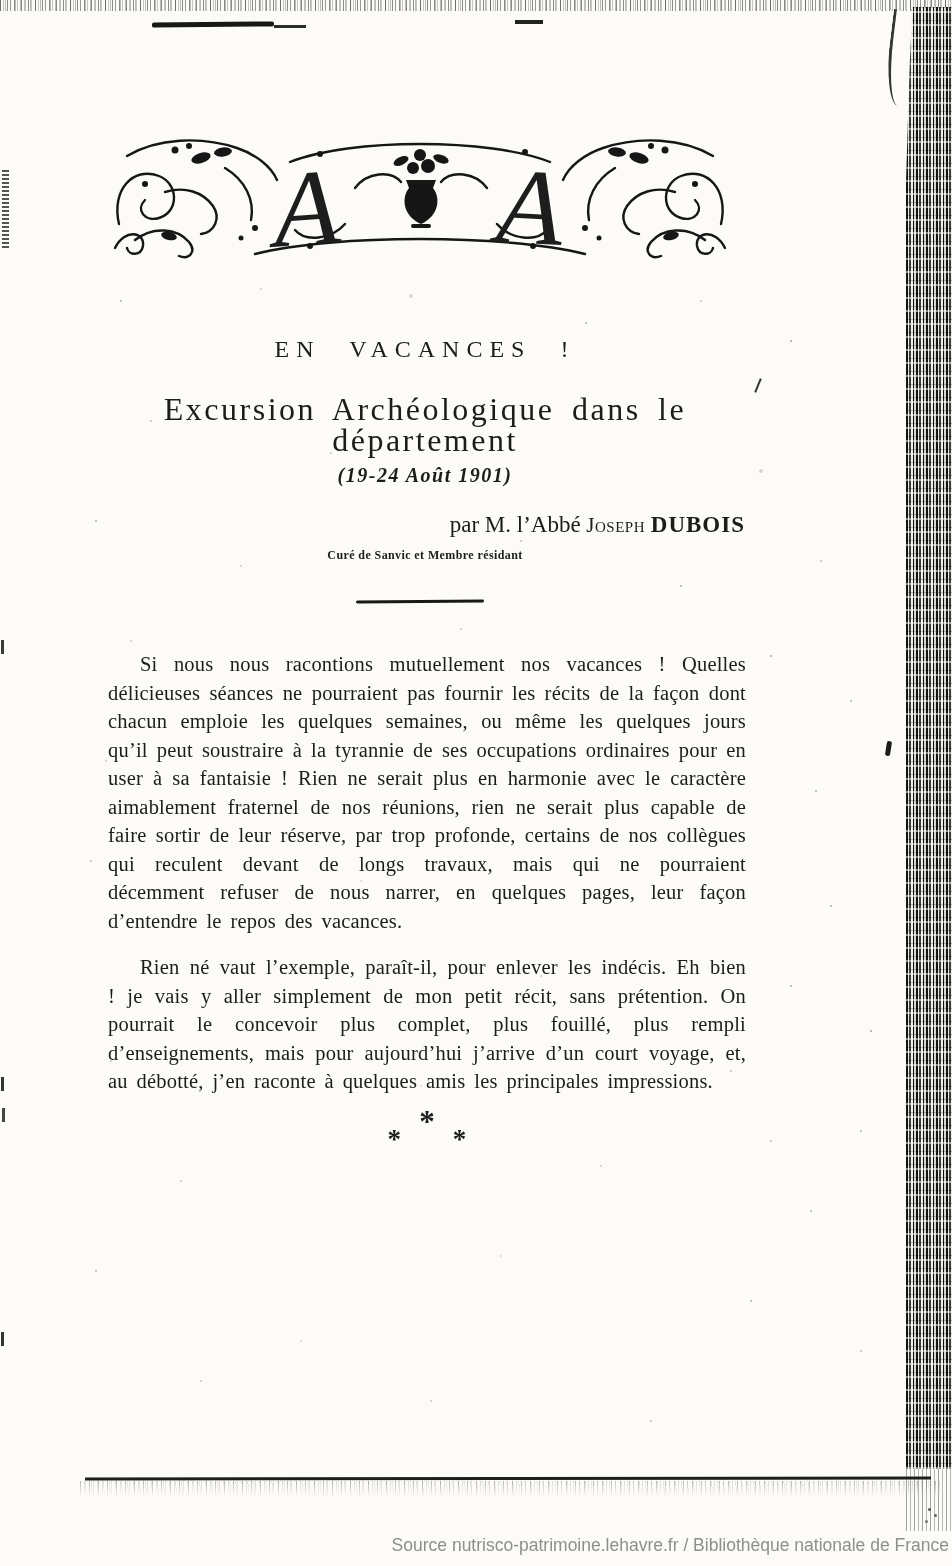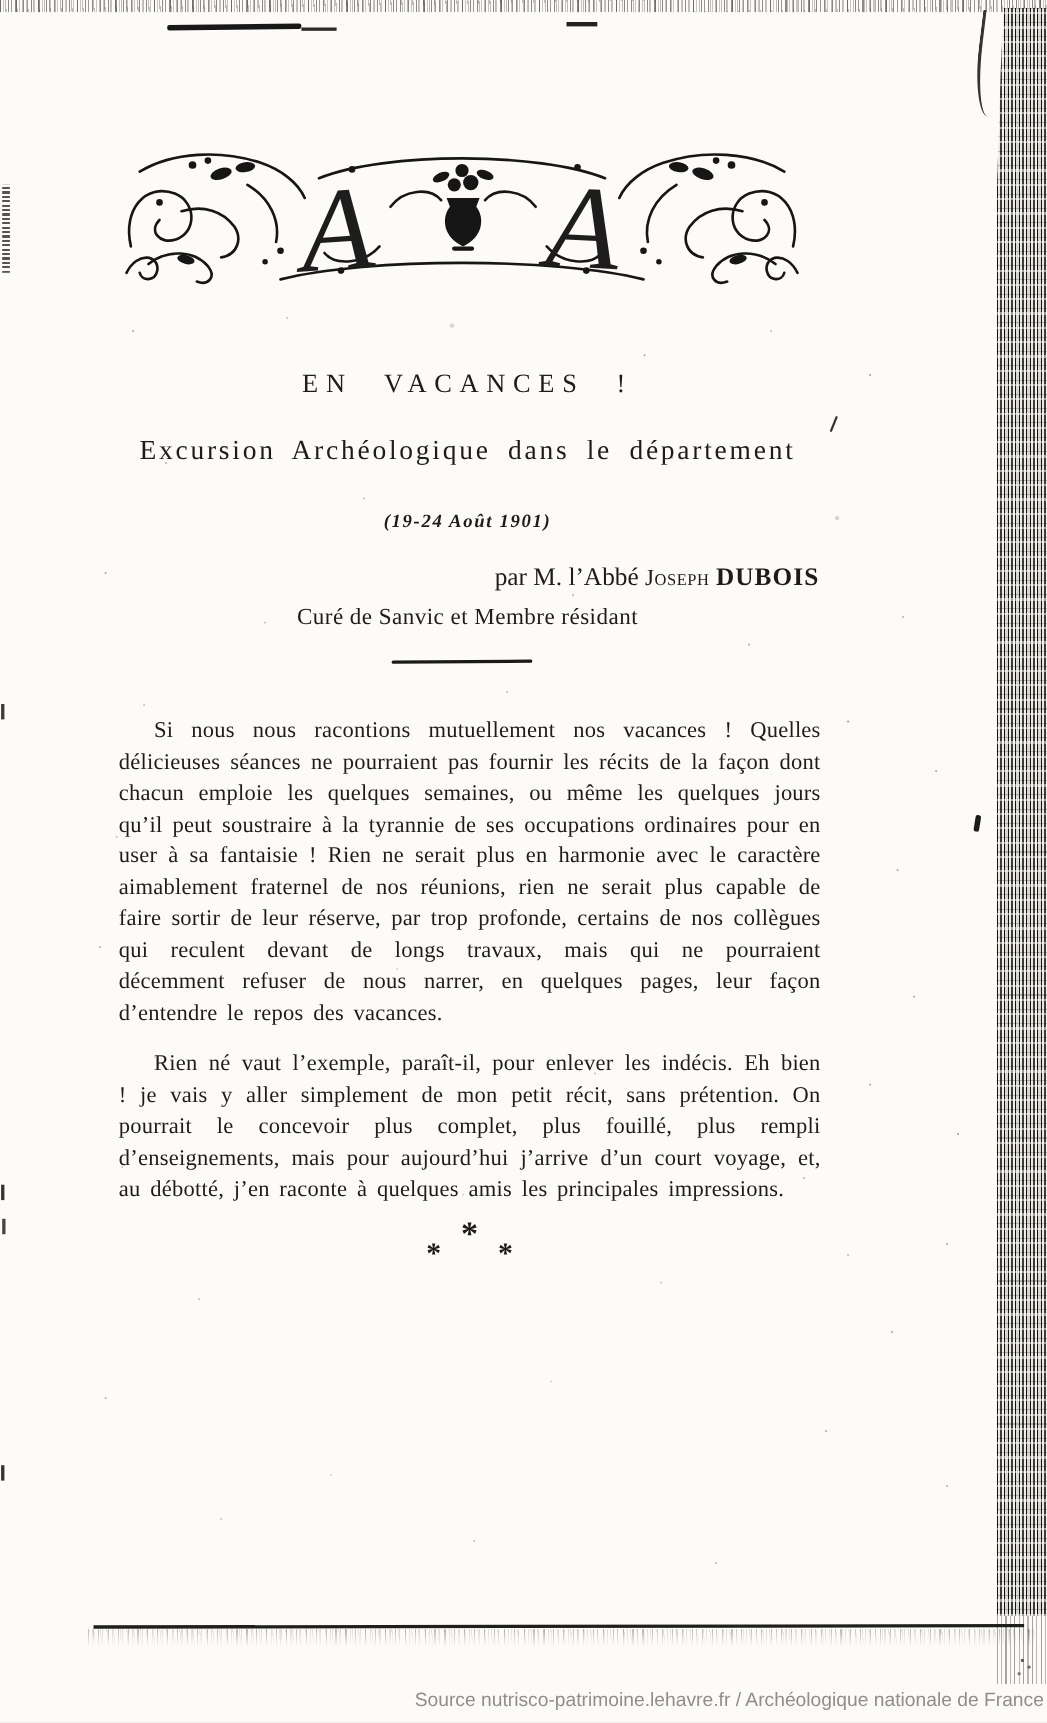--- a/index.html
+++ b/index.html
@@ -77,26 +77,26 @@
       770px 1140px 0 0 rgba(0,0,0,.25);
   }
 
   
   .headpiece { position:absolute; left:104px; top:128px; width:632px; height:140px; }
   .headpiece svg { width:100%; height:100%; }
 
   
   .heading-col { position:absolute; left:105px; width:640px; text-align:center; }
   .title { top:336px; font-size:24px; letter-spacing:7px; word-spacing:16px; font-weight:400; }
-  .subtitle { top:394px; font-size:25px; letter-spacing:2.5px; word-spacing:7px; line-height:31px; }
-  .date-line { top:464px; font-size:17px; font-style:italic; font-weight:bold; letter-spacing:1.5px; }
+  .subtitle { top:394px; font-size:32px; letter-spacing:2.5px; word-spacing:7px; line-height:31px; }
+  .date-line { top:464px; font-size:20px; font-style:italic; font-weight:bold; letter-spacing:1.5px; }
   .byline { top:512px; font-size:23px; }
   .byline .given { font-variant:small-caps; font-size:21px; letter-spacing:.5px; }
   .byline .surname { font-weight:bold; letter-spacing:1px; }
-  .role-line { top:548px; font-size:21px; font-weight:normal; letter-spacing:.4px; }
+  .role-line { top:548px; font-size:12px; font-weight:bold; letter-spacing:.4px; }
   .rule { position:absolute; left:356px; top:600px; width:128px; height:3px; background:#191919; border-radius:2px; transform:rotate(-.4deg); }
 
   
   .body-text { position:absolute; left:108px; top:650px; width:638px;
     font-size:20.5px; line-height:28.5px; text-align:justify; word-spacing:3.5px; letter-spacing:.2px; }
   .body-text p { margin:0; text-indent:32px; }
   .body-text p + p { margin-top:18px; }
   .asterism { text-align:center; height:58px; margin:14px 0 10px; text-indent:0; }
   .asterism .star { display:inline-block; font-size:27px; font-weight:bold; }
   .asterism .star.side { transform:translateY(14px); }
@@ -203,15 +203,15 @@
   <div class="body-text">
     <p>Si nous nous racontions mutuellement nos vacances ! Quelles délicieuses séances ne pourraient pas fournir les récits de la façon dont chacun emploie les quelques semaines, ou même les quelques jours qu’il peut soustraire à la tyrannie de ses occupations ordinaires pour en user à sa fantaisie ! Rien ne serait plus en harmonie avec le caractère aimablement fraternel de nos réunions, rien ne serait plus capable de faire sortir de leur réserve, par trop profonde, certains de nos collègues qui reculent devant de longs travaux, mais qui ne pourraient décemment refuser de nous narrer, en quelques pages, leur façon d’entendre le repos des vacances.</p>
     <p>Rien né vaut l’exemple, paraît-il, pour enlever les indécis. Eh bien ! je vais y aller simplement de mon petit récit, sans prétention. On pourrait le concevoir plus complet, plus fouillé, plus rempli d’enseignements, mais pour aujourd’hui j’arrive d’un court voyage, et, au débotté, j’en raconte à quelques amis les principales impressions.</p>
     <div class="asterism">
       <span class="star side">*</span>
       <span class="star mid">*</span>
       <span class="star side">*</span>
     </div>
   </div>
 
-  <div class="source-line">Source nutrisco-patrimoine.lehavre.fr / Archéologique nationale de France</div>
+  <div class="source-line">Source nutrisco-patrimoine.lehavre.fr / Bibliothèque nationale de France</div>
 
 </div>
 
 </body></html>

